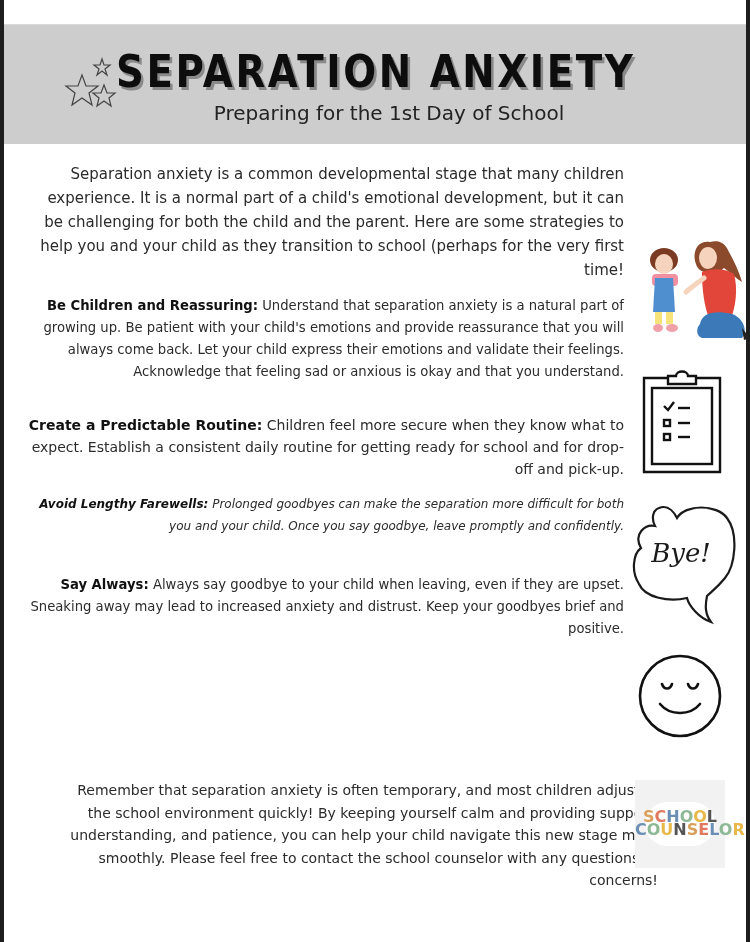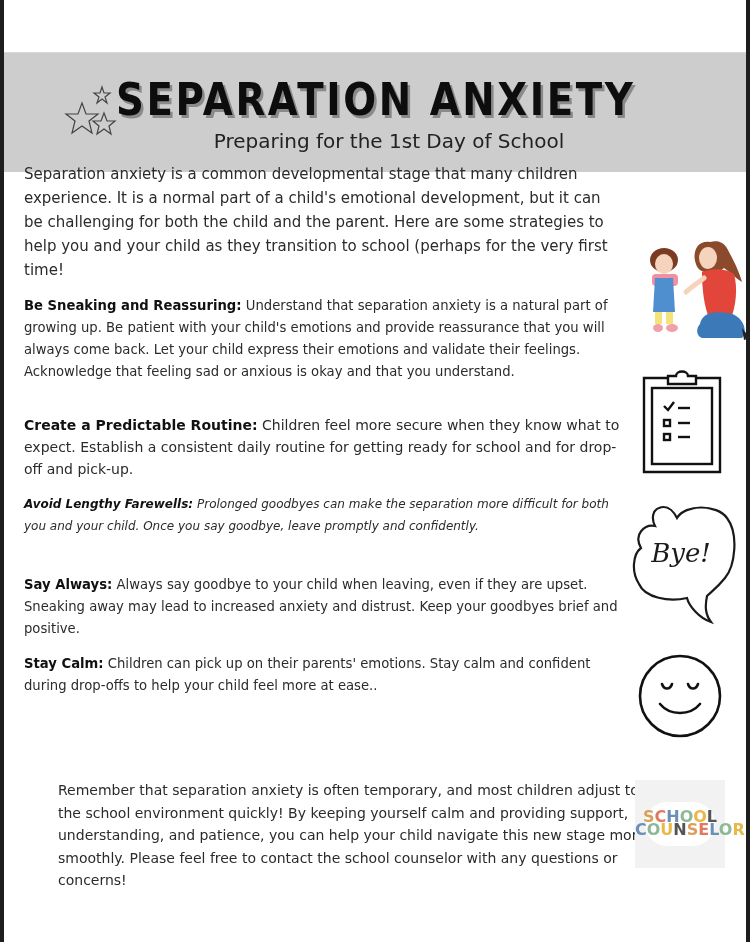--- a/index.html
+++ b/index.html
@@ -10,40 +10,39 @@
     position:relative;
   }
   .page {
     position:absolute; left:4px; top:0; width:742px; height:942px;
     background:#ffffff;
   }
   .header-band {
     position:absolute; left:0; top:24px; width:742px; height:119px;
     background:#cdcdcd;
     border-top:1px solid #d9d9d9;
-    margin-top:28px;
   }
   .title {
     position:absolute; left:112px; top:20px;
     font-family:"DejaVu Sans", sans-serif;
     font-weight:bold; font-size:45px; letter-spacing:3px;
     color:#0d0d0d;
     text-shadow:3px 3px 0 #8a8a8a;
     transform:scaleX(0.86); transform-origin:left center;
     white-space:nowrap;
   }
   .subtitle {
     position:absolute; left:0; width:742px; top:76px; text-align:center;
     font-family:"DejaVu Sans", sans-serif;
     font-size:20px; color:#222; padding-left:4px;
   }
   .subtitle span { position:relative; left:10px; }
   .stars { position:absolute; left:58px; top:30px; width:70px; height:60px; }
   .para {
-    position:absolute; text-align:left;
+    position:absolute; text-align:right;
     font-family:"DejaVu Sans", sans-serif;
     color:#2b2b2b; font-size:14px; line-height:22px;
   }
   .para b { color:#111; }
   .intro { left:20px; width:600px; top:162px; font-size:15px; line-height:24px; }
   .s1 { left:20px; width:600px; top:295px; font-size:13.2px; }
   .s2 { left:20px; width:600px; top:414px; font-size:14px; }
   .s3 { left:20px; width:600px; top:493px; font-size:12px;font-style:italic; }
   .s4 { left:20px; width:600px; top:574px; font-size:13.2px; }
   .s5 { left:20px; width:600px; top:653px; font-size:13.2px; }
@@ -76,29 +75,28 @@
         <polygon points="40,4 42,10 48,10 43,14 45,20 40,16 35,20 37,14 32,10 38,10"></polygon>
         <polygon points="42,30 45,38 53,38 47,43 49,51 42,46 35,51 37,43 31,38 39,38"></polygon>
       </g>
     </svg>
     <div class="title">SEPARATION ANXIETY</div>
     <div class="subtitle"><span>Preparing for the 1st Day of School</span></div>
   </div>
 
   <div class="para intro">Separation anxiety is a common developmental stage that many children experience.  It is a normal part of a child's emotional development, but it can be challenging for both the child and the parent. Here are some strategies to help you and your child as they transition to school (perhaps for the very first time!</div>
 
-  <div class="para s1"><b>Be Sneaking and Reassuring:</b><span> Understand that separation anxiety is a natural part of growing up. Be patient with your child's emotions and provide reassurance that you will always come back. Let your child express their emotions and validate their feelings. Acknowledge that feeling sad or anxious is okay and that you understand.</span></div>
+  <div class="para s1"><b>Be Children and Reassuring:</b><span> Understand that separation anxiety is a natural part of growing up. Be patient with your child's emotions and provide reassurance that you will always come back. Let your child express their emotions and validate their feelings. Acknowledge that feeling sad or anxious is okay and that you understand.</span></div>
 
   <div class="para s2"><b>Create a Predictable Routine:</b><span> Children feel more secure when they know what to expect. Establish a consistent daily routine for getting ready for school and for drop-off and pick-up.</span></div>
 
   <div class="para s3"><b>Avoid Lengthy Farewells:</b><span> Prolonged goodbyes can make the separation more difficult for both you and your child. Once you say goodbye, leave promptly and confidently.</span></div>
 
   <div class="para s4"><b>Say Always:</b><span> Always say goodbye to your child when leaving, even if they are upset. Sneaking away may lead to increased anxiety and distrust. Keep your goodbyes brief and positive.</span></div>
 
-  <div class="para s5"><b>Stay Calm:</b><span> Children can pick up on their parents' emotions. Stay calm and confident during drop-offs to help your child feel more at ease..</span></div>
 
   <div class="para outro">Remember that separation anxiety is often temporary, and most children adjust to the school environment quickly! By keeping yourself calm and providing support, understanding, and patience, you can help your child navigate this new stage more smoothly. Please feel free to contact the school counselor with any questions or concerns!</div>
 
   <svg class="illus illus-family" viewBox="0 0 118 118">
 
     <path d="M78,14 C64,12 60,26 64,36 C66,46 84,48 92,40 C100,46 106,52 110,54 C106,40 100,30 96,22 C92,14 86,12 78,14Z" fill="#8a4a2b"></path>
 
     <ellipse cx="76" cy="30" rx="9" ry="11" fill="#f6d3bd"></ellipse>
 
     <path d="M70,44 C80,40 94,40 102,46 C106,60 104,80 98,92 L78,92 C72,80 70,60 70,44Z" fill="#e2463b"></path>

